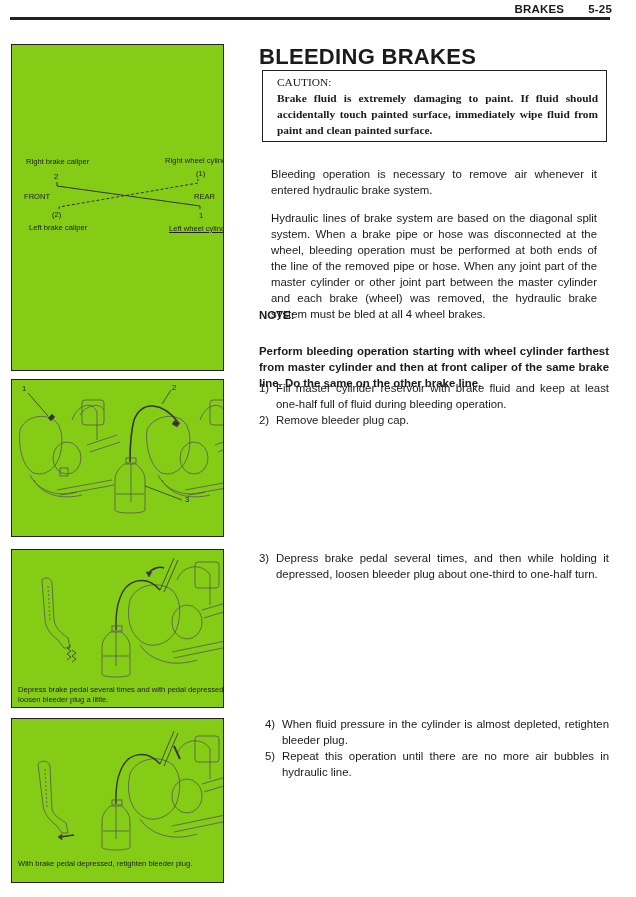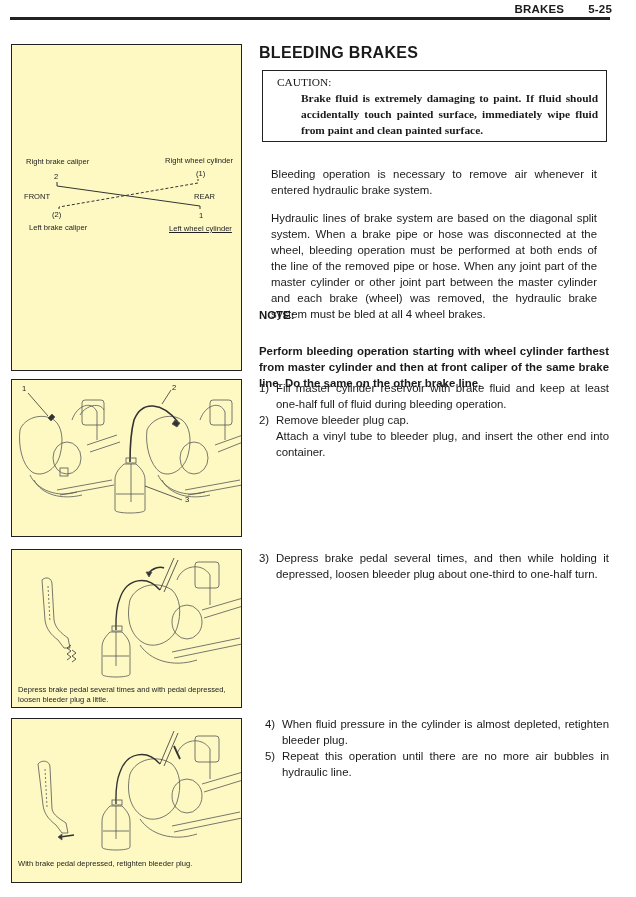--- a/index.html
+++ b/index.html
@@ -1,29 +1,29 @@
 <!DOCTYPE html>
 <html><head>
 <meta charset="utf-8">
 <style>
   html, body { margin:0; padding:0; background:#ffffff; }
   body { width:636px; height:897px; position:relative; overflow:hidden;
          font-family:"Liberation Sans", sans-serif; color:#1a1a1a; }
   .header-title { position:absolute; top:3px; right:24px; font-size:11.5px; font-weight:bold; letter-spacing:0.2px; }
   .header-title span { margin-left:24px; }
   .header-rule { position:absolute; left:10px; top:17px; width:600px; height:3px; background:#222; }
-  .frame { position:absolute; left:11px; width:231px; border:1px solid #222; box-sizing:border-box; background:#fef9c3; overflow:hidden; }
+  .frame { position:absolute; left:11px; width:213px; border:1px solid #222; box-sizing:border-box; background:#84cc16; overflow:hidden; }
   .frame svg { position:absolute; left:0; top:0; }
   .fig-label { position:absolute; font-size:7.6px; color:#222; white-space:nowrap; }
   .caption { position:absolute; left:6px; font-size:7.6px; line-height:9.5px; color:#222; }
   .right { position:absolute; left:259px; width:350px; font-size:11.4px; line-height:16px; }
-  .title { position:absolute; left:259px; top:44px; font-size:16px; font-weight:bold; letter-spacing:0.3px; }
+  .title { position:absolute; left:259px; top:44px; font-size:22px; font-weight:bold; letter-spacing:0.3px; }
   .caution { position:absolute; left:262px; top:70px; width:345px; height:72px; border:1px solid #222; box-sizing:border-box; padding:3px 8px 0 14px; font-size:11.4px; line-height:16px;font-family:Liberation Serif, serif; }
   .caution .hd { font-weight:normal; }
-  .caution .bd { font-weight:bold; text-align:justify;margin-left:24px; }
+  .caution .bd { font-weight:bold; text-align:justify; }
   .para { text-align:justify; margin:12px; }
   .note-hd { font-weight:bold; }
   .note-bd { font-weight:bold; text-align:justify;margin-top:20px; }
   .step { display:flex; }
   .step .num { width:17px; flex:none; }
   .step .txt { flex:1; text-align:justify; }
 </style>
 </head>
 <body>
 
@@ -174,24 +174,20 @@
 
 <div class="right" style="top:380px;">
   <div class="step">
     <span class="num">1)</span>
     <span class="txt">Fill master cylinder reservoir with brake fluid and keep at least one-half full of fluid during bleeding operation.</span>
   </div>
   <div class="step">
     <span class="num">2)</span>
     <span class="txt">Remove bleeder plug cap.</span>
   </div>
-  <div class="step">
-    <span class="num"></span>
-    <span class="txt">Attach a vinyl tube to bleeder plug, and insert the other end into container.</span>
-  </div>
 </div>
 
 <div class="right" style="top:550px;">
   <div class="step">
     <span class="num">3)</span>
     <span class="txt">Depress brake pedal several times, and then while holding it depressed, loosen bleeder plug about one-third to one-half turn.</span>
   </div>
 </div>
 
 <div class="right" style="top:716px;left:265px;width:344px;">

